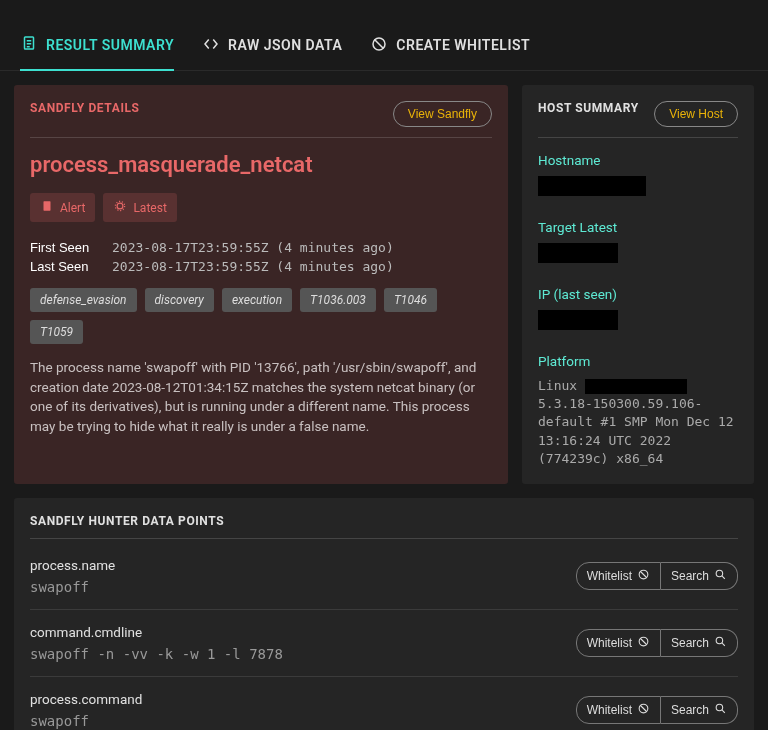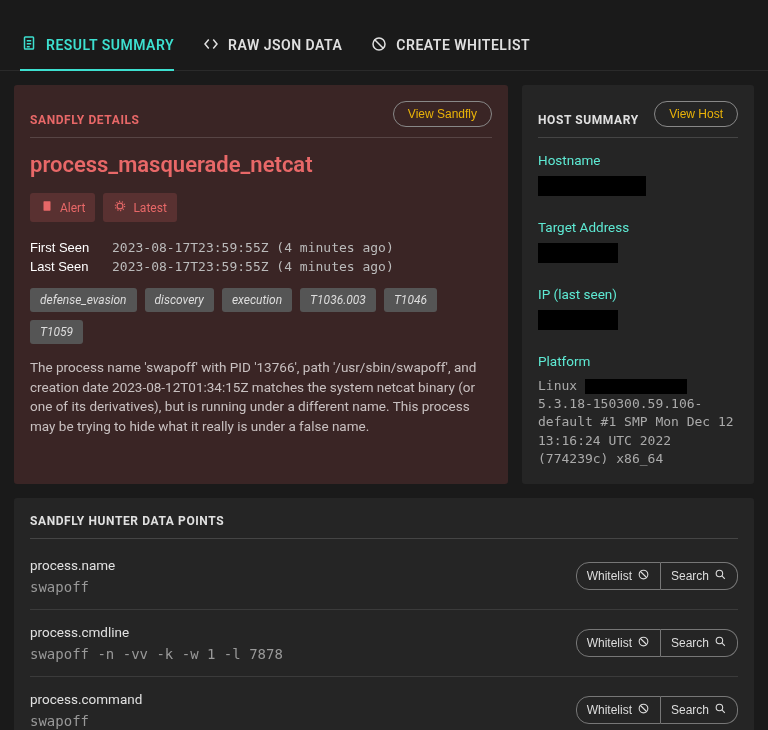--- a/index.html
+++ b/index.html
@@ -39,21 +39,21 @@
     .panel {
       background: #252525;
       border-radius: 3px;
       padding: 16px;
     }
     .panel.alert { background: #3a2525; flex: 1; }
     .panel.host { width: 232px; }
     .panel-head {
       display: flex;
       justify-content: space-between;
-      align-items: flex-end;
+      align-items: flex-start;
       border-bottom: 1px solid rgba(255,255,255,0.15);
       padding-bottom: 10px;
       margin-bottom: 14px;
     }
     .panel-head-title {
       font-weight: 700;
       letter-spacing: 0.6px;
       font-size: 12px;
     }
     .panel.alert .panel-head-title { color: #e86868; }
@@ -237,21 +237,21 @@
     <div class="panel host">
       <div class="panel-head">
         <span class="panel-head-title">HOST SUMMARY</span>
         <button class="outline-btn">View Host</button>
       </div>
       <div class="host-field">
         <div class="host-label">Hostname</div>
         <span class="redact" style="width:108px"></span>
       </div>
       <div class="host-field">
-        <div class="host-label">Target Address</div>
+        <div class="host-label">Target Latest</div>
         <span class="redact" style="width:80px"></span>
       </div>
       <div class="host-field">
         <div class="host-label">IP (last seen)</div>
         <span class="redact" style="width:80px"></span>
       </div>
       <div class="host-field" style="margin-bottom:0">
         <div class="host-label">Platform</div>
         <div class="platform-text">
           <span>Linux </span><span class="redact" style="width:102px"></span>
@@ -275,21 +275,21 @@
                   <path d="M6 6l12 12"></path>
                 </svg></span></button>
             <button class="seg-btn">Search<span><svg viewBox="0 0 24 24" fill="none" stroke="currentColor" stroke-width="2">
                   <circle cx="10" cy="10" r="6"></circle>
                   <path d="M20 20l-5-5"></path>
                 </svg></span></button>
           </div>
         </div>
         <div class="dp">
           <div class="dp-left">
-            <div class="dp-key">process.cmdline</div>
+            <div class="dp-key">command.cmdline</div>
             <div class="dp-val">swapoff -n -vv -k -w 1 -l 7878</div>
           </div>
           <div class="dp-btns">
             <button class="seg-btn">Whitelist<span><svg viewBox="0 0 24 24" fill="none" stroke="currentColor" stroke-width="2">
                   <circle cx="12" cy="12" r="8"></circle>
                   <path d="M6 6l12 12"></path>
                 </svg></span></button>
             <button class="seg-btn">Search<span><svg viewBox="0 0 24 24" fill="none" stroke="currentColor" stroke-width="2">
                   <circle cx="10" cy="10" r="6"></circle>
                   <path d="M20 20l-5-5"></path>

